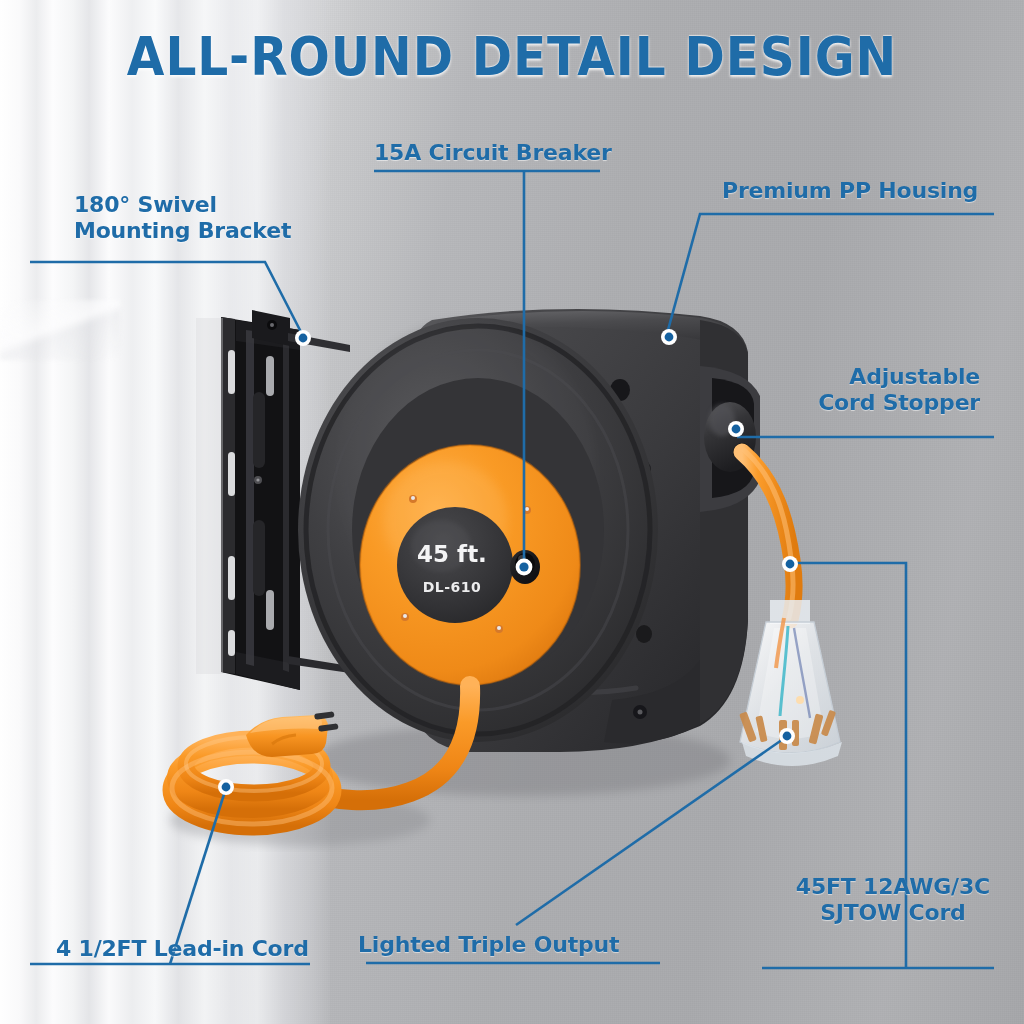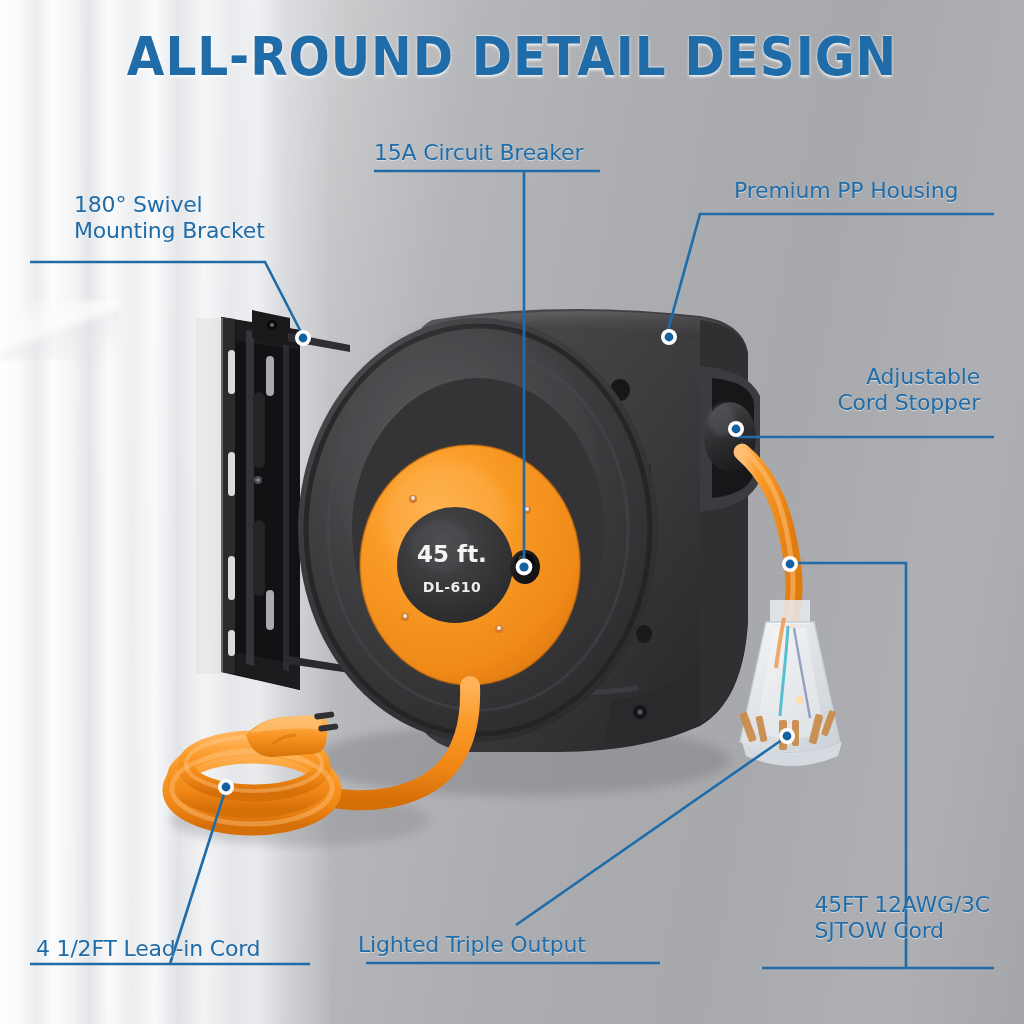--- a/index.html
+++ b/index.html
@@ -64,34 +64,34 @@
     color: var(--accent, #1f6ca8);
     transform: scaleX(0.90);
     text-shadow: 0 2px 3px rgba(255,255,255,.85), 0 -1px 1px rgba(255,255,255,.6);
   }
 
   
   .label {
     position: absolute;
     color: #1f6ca8;
     font-family: "DejaVu Sans", sans-serif;
-    font-weight: normal;
+    font-weight: bold;
     font-size: 22px;
     line-height: 1.18;
     white-space: pre-line;
     text-shadow: 0 1px 1px rgba(255,255,255,.55);
     letter-spacing: -.2px;
   }
   .lbl-swivel     { left: 30px;  top: 192px;  text-align: left; margin-left: 44px; }
   .lbl-breaker    { left: 374px; top: 140px;  text-align: left; }
-  .lbl-pp         { left: 722px; top: 178px;  text-align: right; margin-left: 12px; }
+  .lbl-pp         { left: 722px; top: 178px;  text-align: right; }
   .lbl-stopper    { right: 44px; top: 364px;  text-align: right; }
-  .lbl-lead       { left: 36px;  top: 936px;  text-align: left; }
+  .lbl-lead       { left: 56px;  top: 936px;  text-align: left; }
   .lbl-triple     { left: 358px; top: 932px;  text-align: left; }
-  .lbl-sjtow      { right: 34px; top: 892px;  text-align: left; }
+  .lbl-sjtow      { right: 34px; top: 874px;  text-align: center; }
 
   
   #leaders { position: absolute; inset: 0; }
 
   
   .product { position: absolute; left: 0; top: 0; width: 1024px; height: 1024px; }
 
   .dot-outer { fill:#ffffff; }
   .dot-inner { fill:#1561a0; }
 </style>

